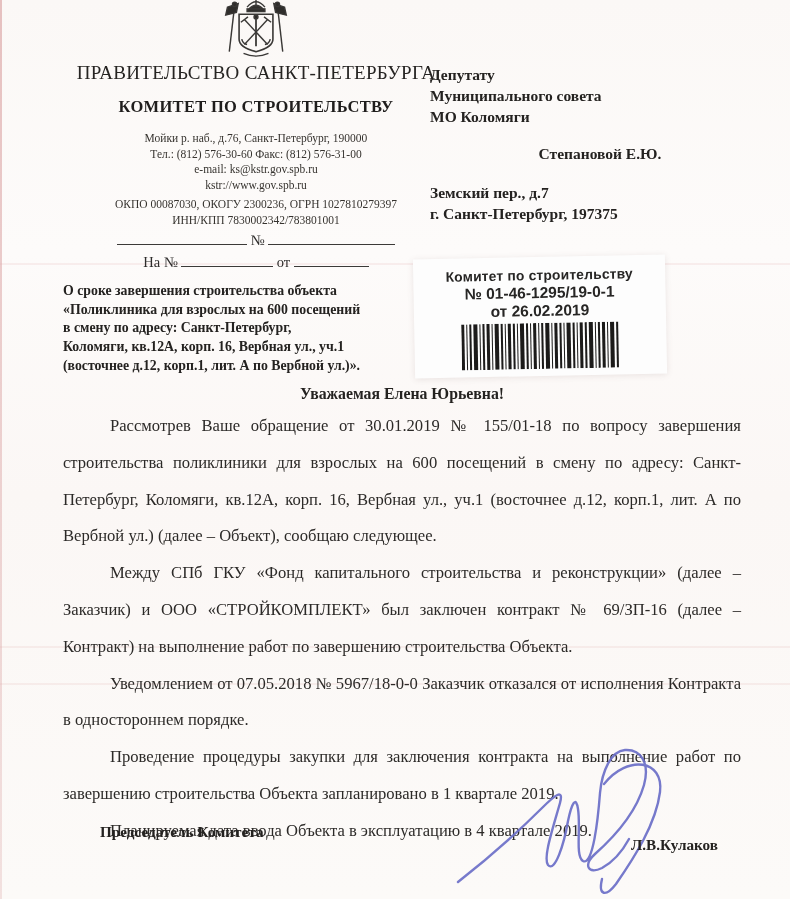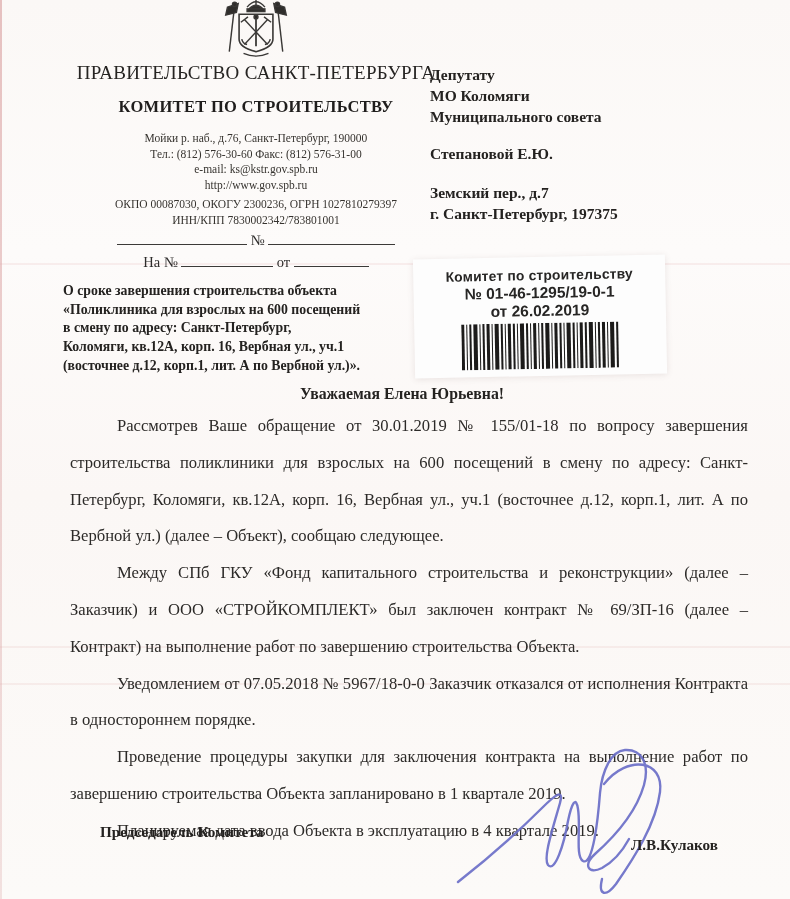--- a/index.html
+++ b/index.html
@@ -22,36 +22,36 @@
 
   .ref1 { top:231px; font-size:14.5px; }
   .ref2 { top:253px; font-size:14.5px; }
   .rule { display:inline-block; border-bottom:1.2px solid #3c3a38; height:13px; vertical-align:baseline; }
 
   .subject { position:absolute; left:63px; top:282px; width:358px; font-weight:bold;
     font-size:13.8px; line-height:18.7px; color:#242220; }
 
   .recipient { position:absolute; left:430px; top:64px; width:340px; font-weight:bold;
     font-size:15.5px; line-height:21px; color:#242220; }
-  .recipient .name { margin-top:16px; }
+  .recipient .name { margin-top:16px;text-align:center; }
   .recipient .raddr { margin-top:18px; }
 
   .stamp { position:absolute; left:414px; top:257px; width:252px; height:119px;
     transform:rotate(-1.1deg); background:#fdfdfd; text-align:center;
     font-family:"Liberation Sans", sans-serif; font-weight:bold; color:#272625;
     box-shadow:0 1px 6px rgba(110,85,85,.14); }
   .stamp-org  { margin-top:11px; font-size:13.8px; letter-spacing:.2px; }
   .stamp-num  { font-size:15.5px; margin-top:1px; }
   .stamp-date { font-size:15.5px; }
   .barcode { display:block; margin:3px auto 0; width:158px; height:46px; }
 
   .salutation { position:absolute; left:63px; top:385px; width:678px; text-align:center;
     font-weight:bold; font-size:15.8px; color:#242220; }
 
-  .body-text { position:absolute; left:70px; top:408px; width:678px;
+  .body-text { position:absolute; left:63px; top:408px; width:678px;
     font-size:16.6px; line-height:36.8px; text-align:justify; color:#2c2a28; }
   .body-text p { margin:0; text-indent:47px; }
 
   .sig-position { position:absolute; left:100px; top:823px; font-weight:bold; font-size:15.2px; color:#242220; }
   .sig-name { position:absolute; left:631px; top:836px; font-weight:bold; font-size:15.2px; color:#242220; }
   .sig-ink { position:absolute; left:452px; top:746px; width:238px; height:153px; }
 </style>
 </head>
 <body>
 
@@ -91,21 +91,21 @@
       <path d="M36 60 q14 6 28 0"></path>
     </g>
   </svg>
 
   <div class="head-center gov">ПРАВИТЕЛЬСТВО САНКТ-ПЕТЕРБУРГА</div>
   <div class="head-center committee">КОМИТЕТ ПО СТРОИТЕЛЬСТВУ</div>
   <div class="head-center addr">
     <div>Мойки р. наб., д.76, Санкт-Петербург, 190000</div>
     <div>Тел.: (812) 576-30-60 Факс: (812) 576-31-00</div>
     <div>e-mail: ks@kstr.gov.spb.ru</div>
-    <div>http://www.gov.spb.ru</div>
+    <div>kstr://www.gov.spb.ru</div>
   </div>
   <div class="head-center reg">
     <div>ОКПО 00087030, ОКОГУ 2300236, ОГРН 1027810279397</div>
     <div>ИНН/КПП 7830002342/783801001</div>
   </div>
 
   <div class="head-center ref1">
     <span class="rule" style="width:130px"></span>
     <span>№</span>
     <span class="rule" style="width:127px"></span>
@@ -120,22 +120,22 @@
   <div class="subject">
     <div>О сроке завершения строительства объекта</div>
     <div>«Поликлиника для взрослых на 600 посещений</div>
     <div>в смену по адресу: Санкт-Петербург,</div>
     <div>Коломяги, кв.12А, корп. 16, Вербная ул., уч.1</div>
     <div>(восточнее д.12, корп.1, лит. А по Вербной ул.)».</div>
   </div>
 
   <div class="recipient">
     <div>Депутату</div>
+    <div>Муниципального совета</div>
     <div>МО Коломяги</div>
-    <div>Муниципального совета</div>
     <div class="name">Степановой Е.Ю.</div>
     <div class="raddr">
       <div>Земский пер., д.7</div>
       <div>г. Санкт-Петербург, 197375</div>
     </div>
   </div>
 
   <div class="stamp">
     <div class="stamp-org">Комитет по строительству</div>
     <div class="stamp-num">№ 01-46-1295/19-0-1</div>

